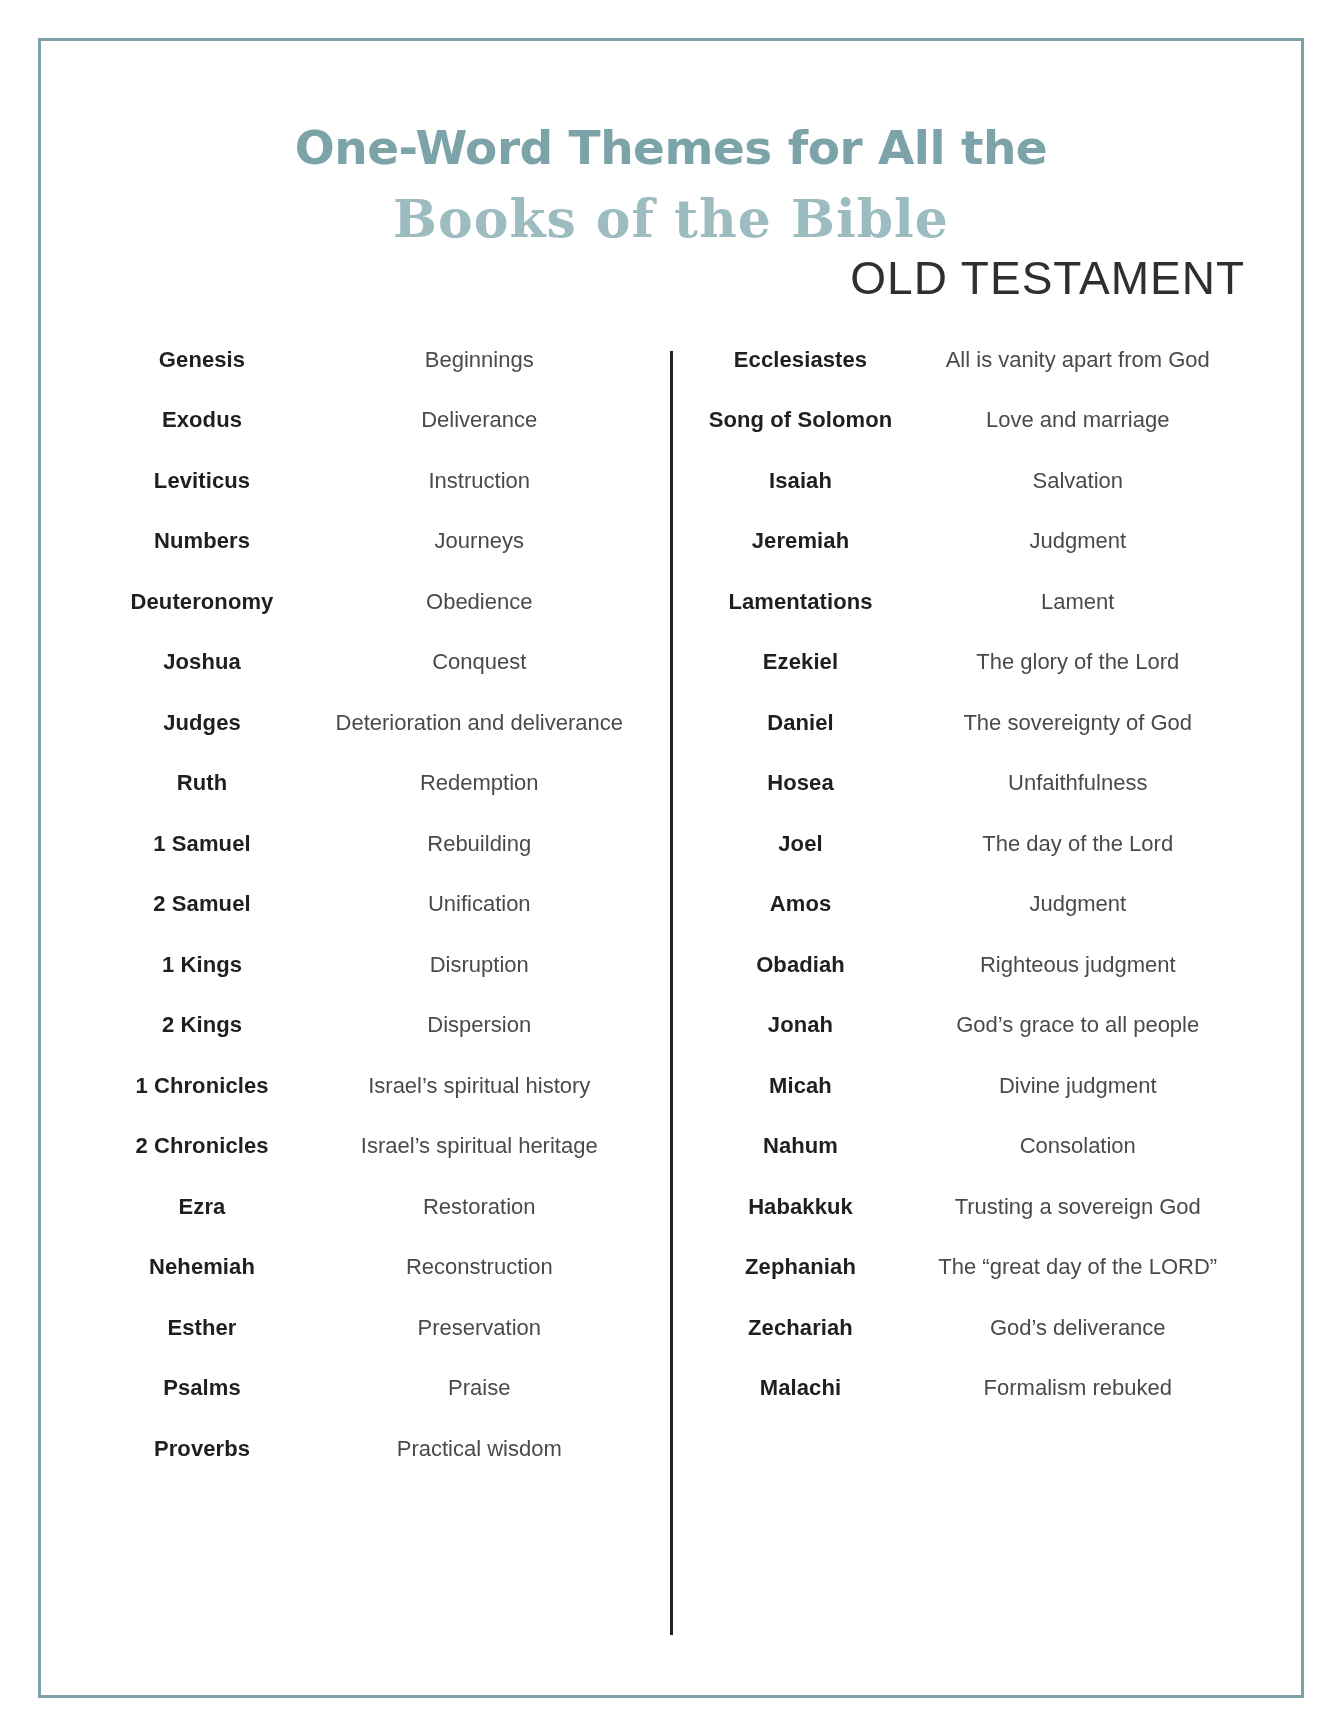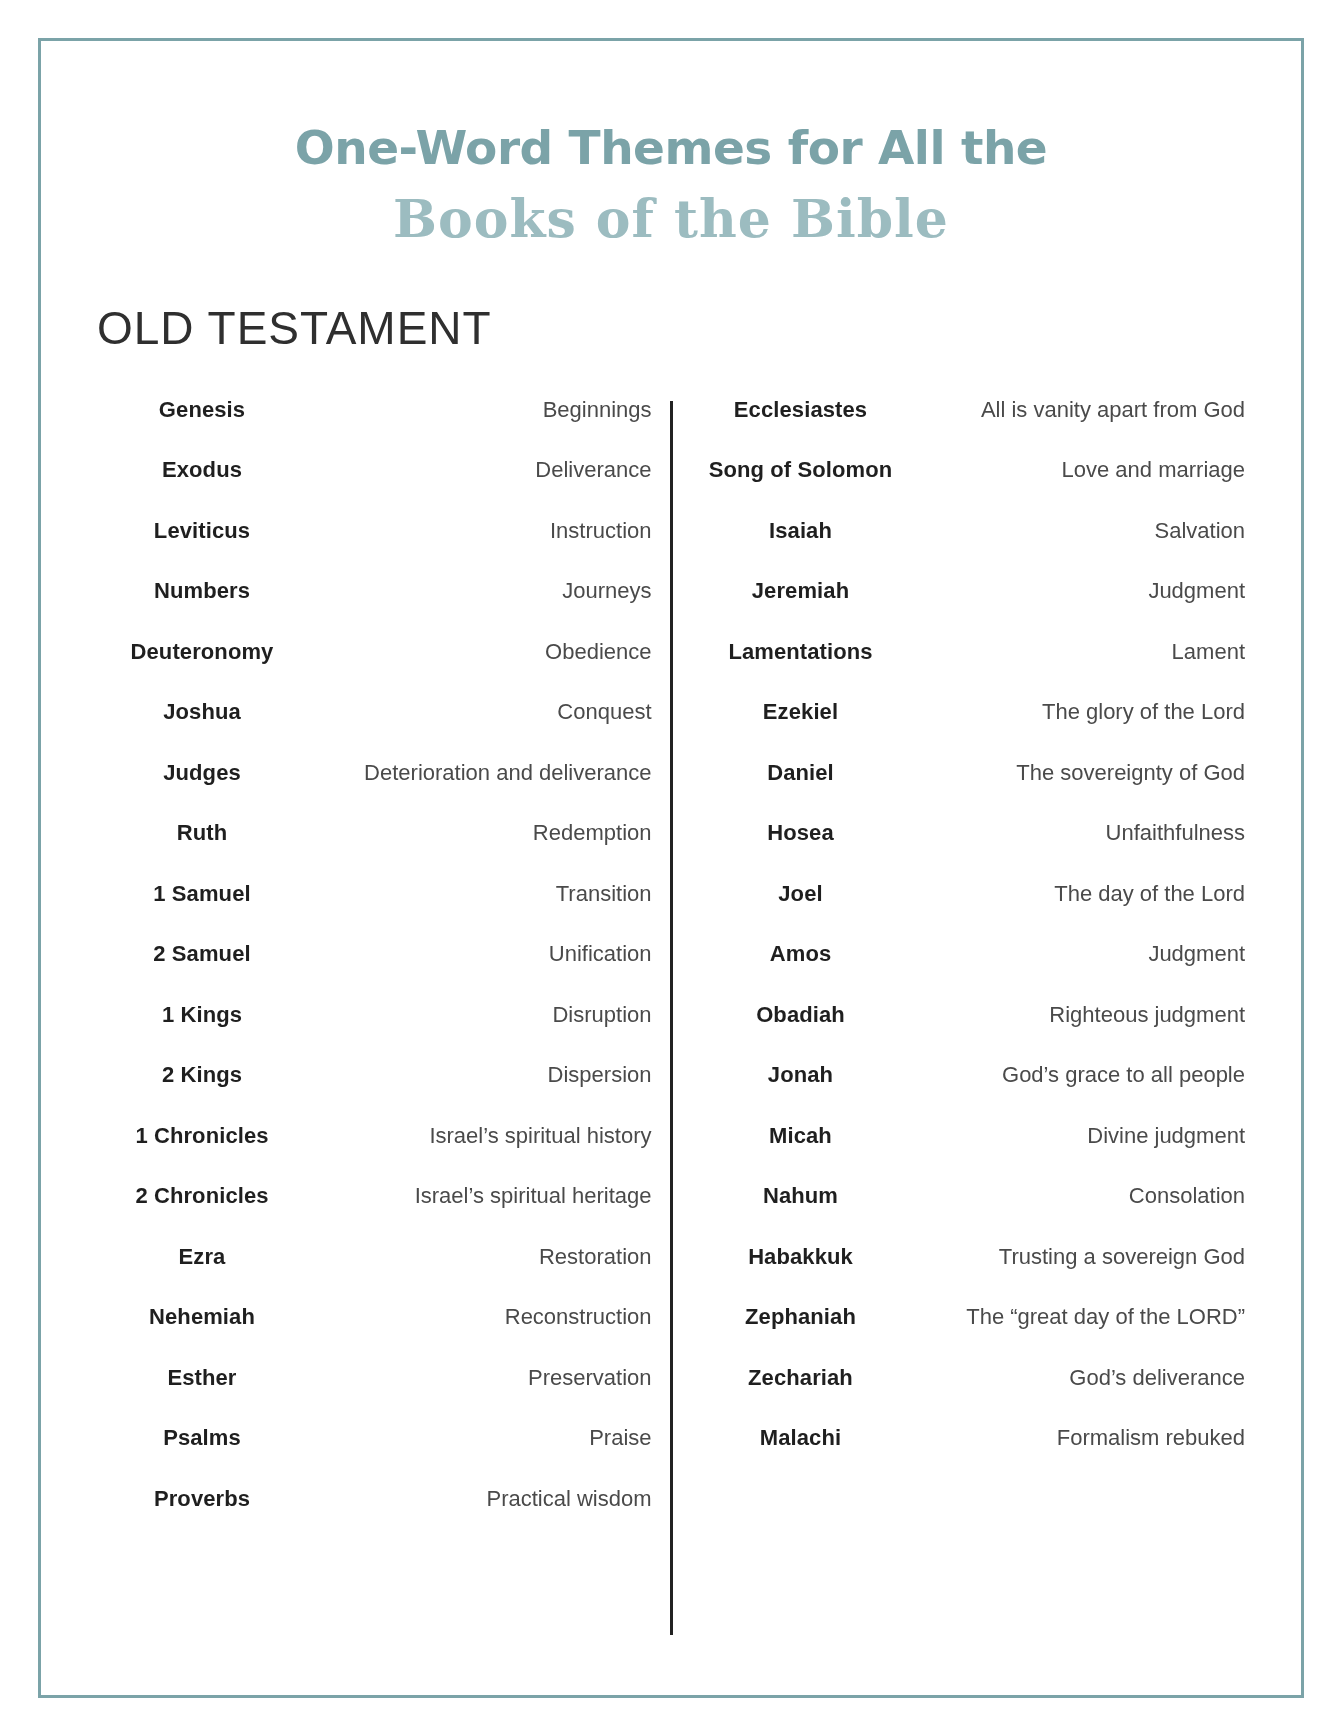--- a/index.html
+++ b/index.html
@@ -52,27 +52,26 @@
     font-family: "DejaVu Serif", serif;
     font-weight: bold;
     font-size: 52px;
     color: #9cbcc0;
     line-height: 1.25;
     margin-top: 12px;
     letter-spacing: 1px;
   }
 
   .section-title {
-    text-align: left;
+    text-align: right;
     font-family: "Liberation Sans", sans-serif;
     font-weight: normal;
     font-size: 46px;
     letter-spacing: 1px;
     color: #2f2f2f;
-    margin-top: 50px;
   }
 
   .columns {
     display: flex;
     flex-direction: row;
     margin-top: 42px;
     flex: 1 1 auto;
   }
 
   .col {
@@ -112,21 +111,21 @@
     color: #1f1f1f;
     letter-spacing: 0.1px;
   }
 
   .col-right .book {
     flex: 0 0 220px;
   }
 
   .theme {
     flex: 1 1 auto;
-    text-align: right;
+    text-align: center;
     font-size: 22px;
     color: #4a4a4a;
     font-weight: normal;
   }
 </style>
 </head>
 <body>
 
 <div class="page">
   <div class="frame">
@@ -168,21 +167,21 @@
         <div class="row">
           <div class="book">Judges</div>
           <div class="theme">Deterioration and deliverance</div>
         </div>
         <div class="row">
           <div class="book">Ruth</div>
           <div class="theme">Redemption</div>
         </div>
         <div class="row">
           <div class="book">1 Samuel</div>
-          <div class="theme">Transition</div>
+          <div class="theme">Rebuilding</div>
         </div>
         <div class="row">
           <div class="book">2 Samuel</div>
           <div class="theme">Unification</div>
         </div>
         <div class="row">
           <div class="book">1 Kings</div>
           <div class="theme">Disruption</div>
         </div>
         <div class="row">

